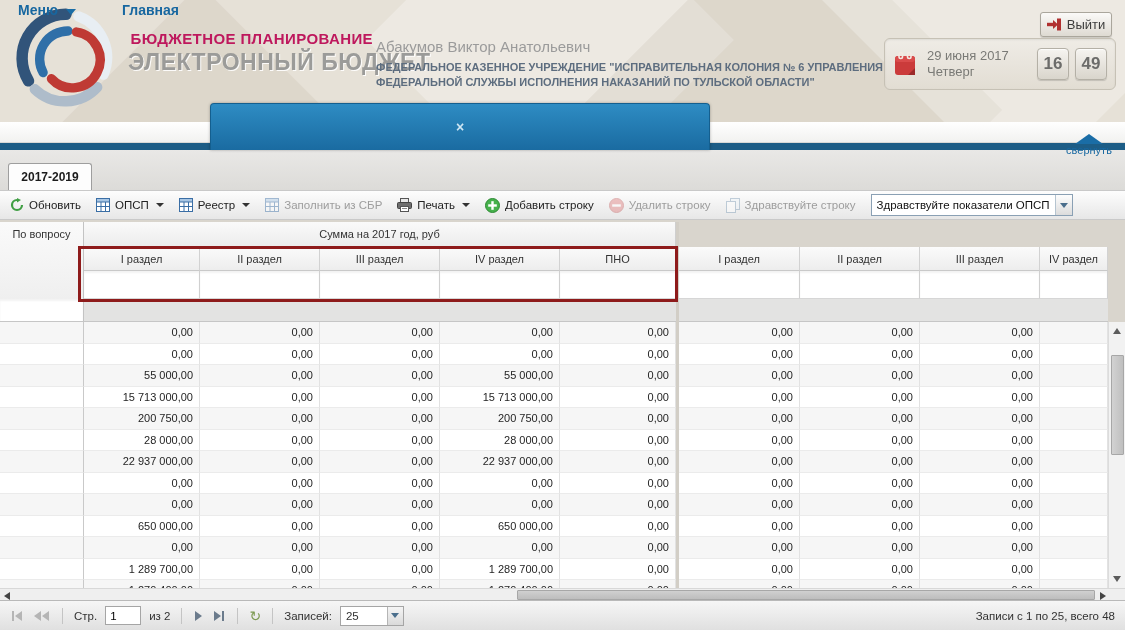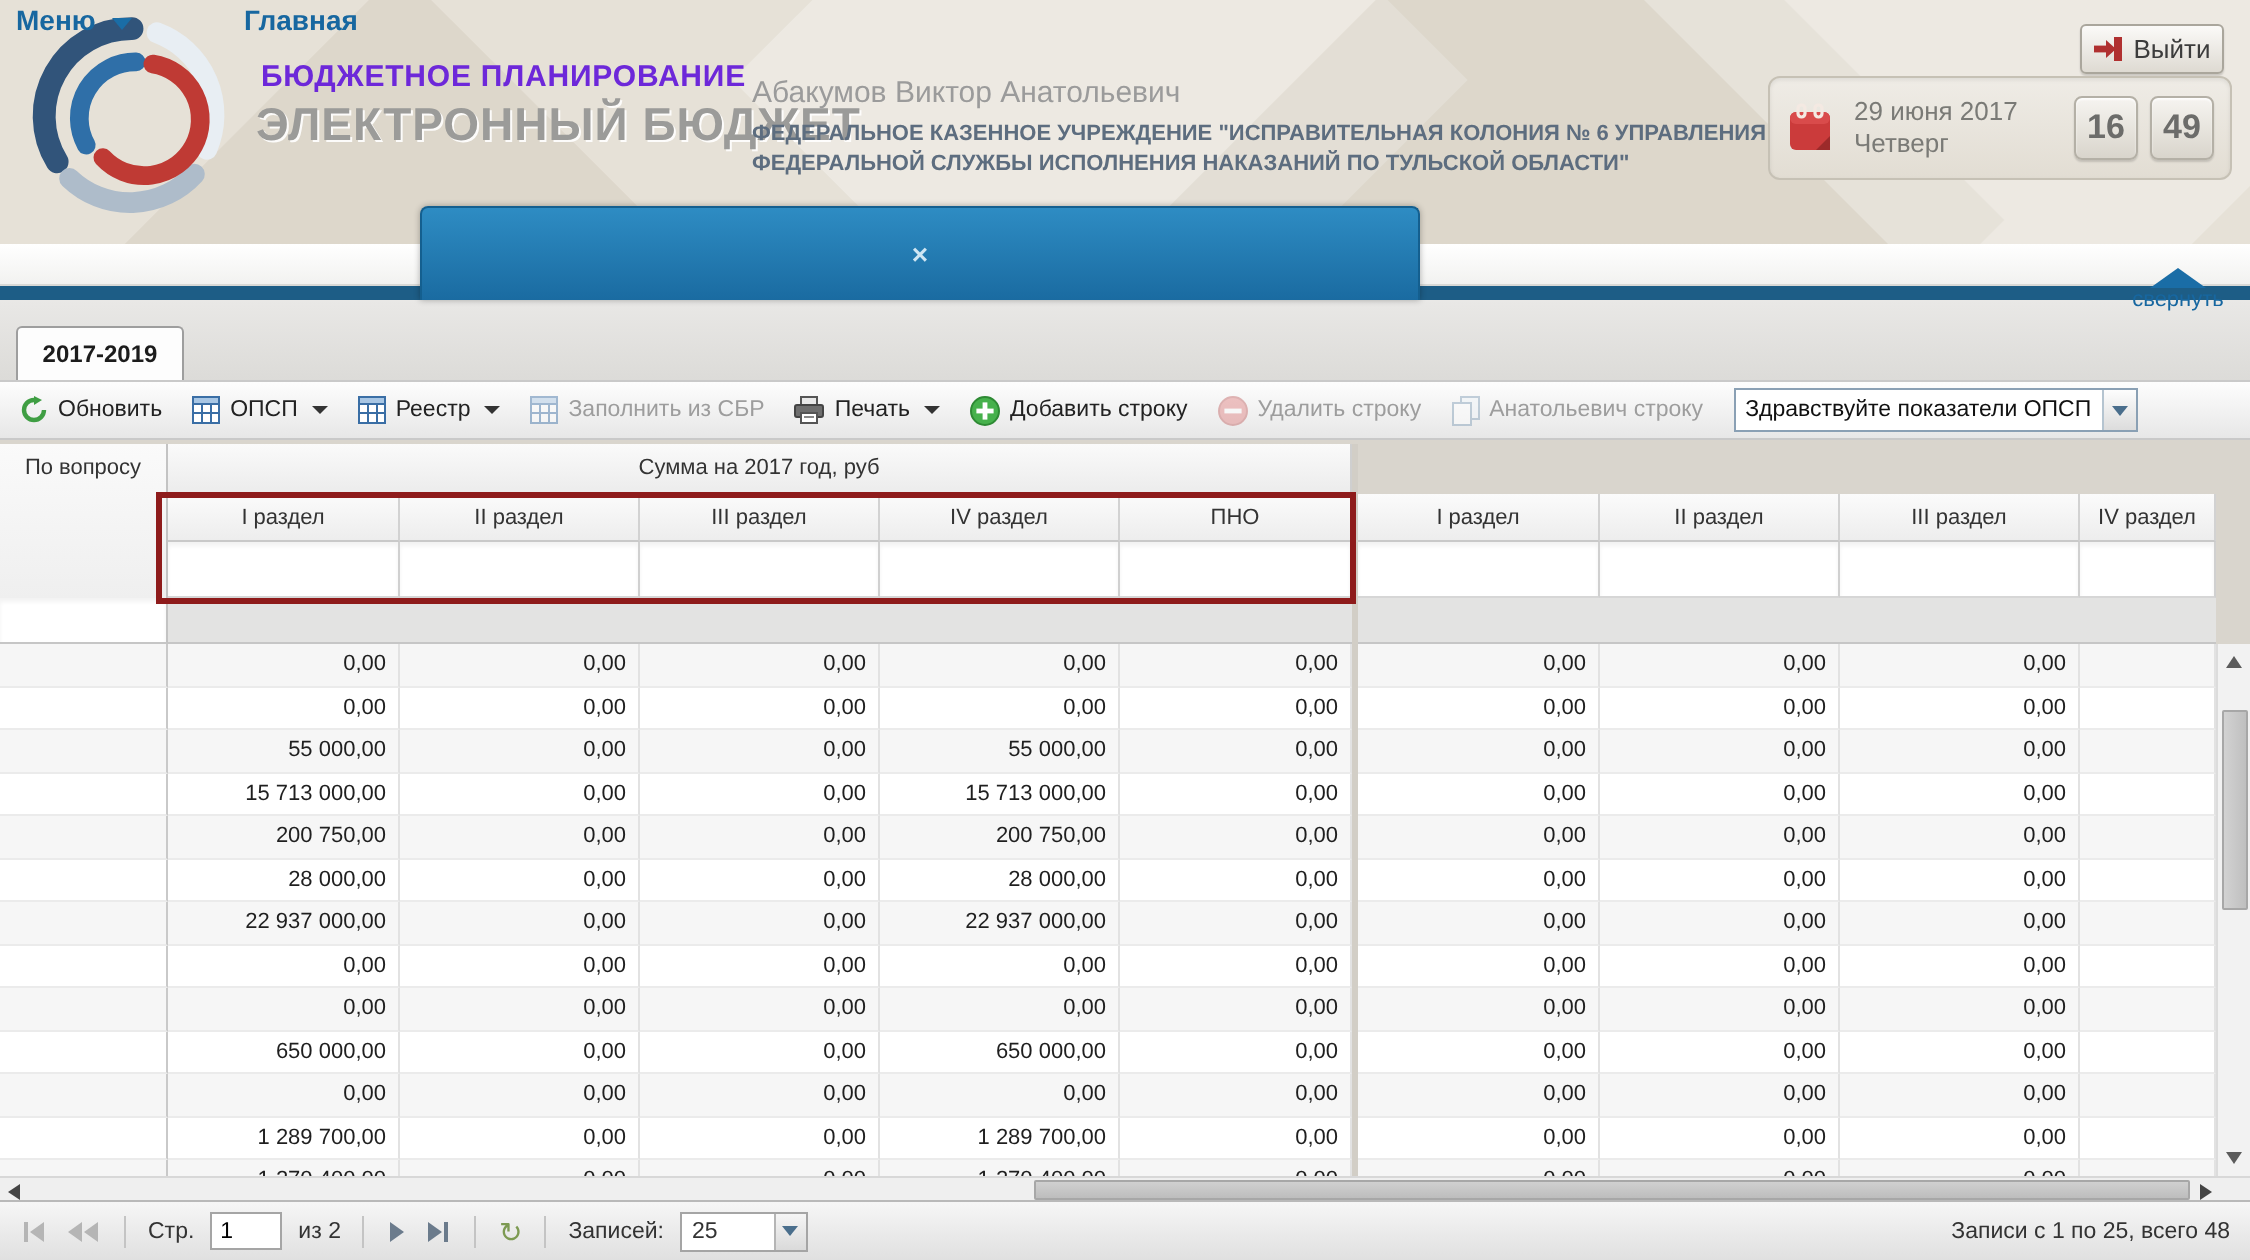--- a/index.html
+++ b/index.html
@@ -11,21 +11,21 @@
   }
   
   .header {
     position:absolute; left:0; top:0; width:1125px; height:122px;
     background:#e6e1d7; overflow:hidden;
   }
   .hpat { position:absolute; background:rgba(255,255,255,.28); transform:rotate(45deg); }
   .hpat2 { position:absolute; background:rgba(167,155,135,.14); transform:rotate(45deg); }
   .logo { position:absolute; left:10px; top:6px; width:112px; height:104px; }
   .brand { position:absolute; left:128px; top:30px; width:245px; }
-  .brand-top { font-size:15px; font-weight:bold; color:#6d28d9; letter-spacing:.4px; text-align:right; }
+  .brand-top { font-size:15px; font-weight:bold; color:#be185d; letter-spacing:.4px; text-align:right; }
   .brand-bottom { font-size:23px; font-weight:bold; color:#9b9b99; letter-spacing:.5px;
     text-shadow:1px 1px 0 rgba(255,255,255,.9); margin-top:2px; white-space:nowrap; }
   .greet-row { position:absolute; left:376px; top:10px; display:flex; align-items:center; gap:8px; }
   .greet-text { font-size:21px; font-weight:bold; color:#2a7abf; }
   .user-name { position:absolute; left:376px; top:38px; font-size:15px; color:#9b9b9b; }
   .org-name { position:absolute; left:376px; top:60px; width:556px; font-size:11px; font-weight:bold;
     color:#5d6d7f; line-height:15px; text-transform:uppercase; }
   .logout-btn { position:absolute; left:1040px; top:12px; width:72px; height:25px;
     background:linear-gradient(#fbfaf8,#dedad2); border:1px solid #aaa69c; border-radius:3px;
     box-shadow:0 1px 1px rgba(0,0,0,.15); display:flex; align-items:center; justify-content:center;
@@ -188,21 +188,21 @@
     <div class="date-lines">
       <div>29 июня 2017</div>
       <div>Четверг</div>
     </div>
     <div class="time-tile">16</div>
     <div class="time-tile">49</div>
   </div>
 </div>
 
 <div class="navbar"></div>
-<div class="nav-item" style="left:8px;">
+<div class="nav-item" style="left:18px;">
   <span>Меню</span>
   <span style="display:inline-block;width:0;height:0;border-left:5px solid transparent;border-right:5px solid transparent;border-top:6px solid #1a6da6;margin-left:4px;"></span>
 </div>
 <div class="nav-item" style="left:122px;">
   <span>Главная</span>
 </div>
 <div class="navband"></div>
 
 <div class="active-tab">
   <span class="x">×</span>
@@ -279,21 +279,21 @@
       <circle cx="7.5" cy="7.5" r="7" fill="#e07f7f" stroke="#c06060"></circle>
       <rect x="3.2" y="6.3" width="8.6" height="2.4" fill="#fff"></rect>
     </svg>
     <span>Удалить строку</span>
   </div>
   <div class="tbtn disabled">
     <svg width="14" height="15" viewBox="0 0 14 15">
       <rect x="4.5" y="0.5" width="9" height="11" fill="#eef4f9" stroke="#7e9cb5"></rect>
       <rect x="0.5" y="3.5" width="9" height="11" fill="#ffffff" stroke="#7e9cb5"></rect>
     </svg>
-    <span>Анатольевич строку</span>
+    <span>Здравствуйте строку</span>
   </div>
   <div class="mode-select">
     <span class="val">Здравствуйте показатели ОПСП</span>
     <span class="trig">
         <i></i>
       </span>
   </div>
 </div>
 
 <div class="grid-hdr">

